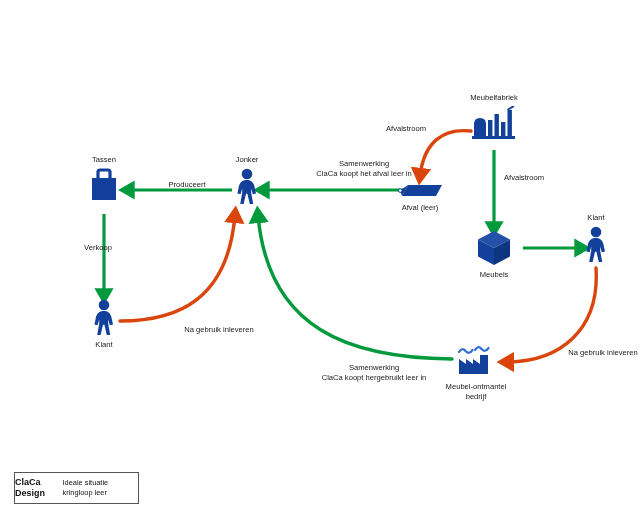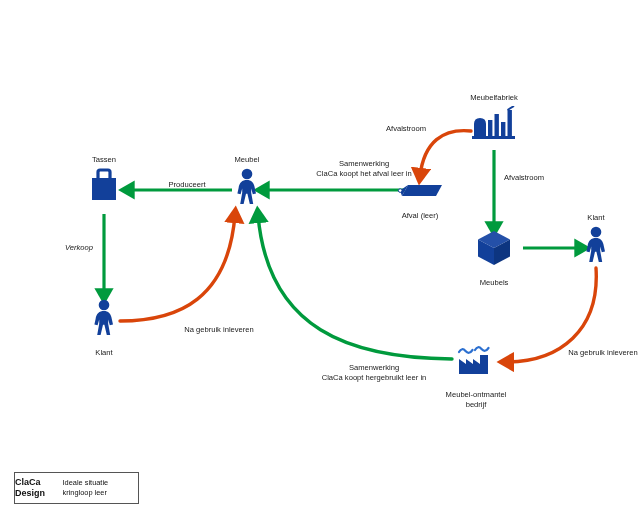--- a/index.html
+++ b/index.html
@@ -41,21 +41,21 @@
   .node-icon {
     display: block;
     line-height: 0;
   }
   .node-label {
     font-size: 7.6px;
     line-height: 9.5px;
     text-align: center;
     color: #1a1a1a;
     white-space: nowrap;
-    margin-top: 11px;
+    margin-top: 3px;
   }
   .node-label.above {
     margin-top: 0;
     margin-bottom: 3px;
   }
   .edge-label {
     position: absolute;
     font-size: 7.6px;
     line-height: 10px;
     color: #1a1a1a;
@@ -143,21 +143,21 @@
       <path d="M 596,268 C 600,330 560,362 506,362" fill="none" stroke="#d9450a" stroke-width="3.4" stroke-linecap="round" marker-end="url(#ah-orange)"></path>
     </g>
 
     <g>
       <path d="M 452,359 C 350,358 268,330 258,215" fill="none" stroke="#009a3d" stroke-width="3.4" stroke-linecap="round" marker-end="url(#ah-green)"></path>
     </g>
   </svg>
 
   <div class="edge-label" style="left:187px; top:180px;">Produceert</div>
 
-  <div class="edge-label" style="left:79px; top:243px;font-style:italic;">Verkoop</div>
+  <div class="edge-label" style="left:98px; top:243px;">Verkoop</div>
 
   <div class="edge-label" style="left:219px; top:325px;">Na gebruik inleveren</div>
 
   <div class="edge-label" style="left:364px; top:159px;">
     <span>Samenwerking</span><br>
     <span>ClaCa koopt het afval leer in</span>
   </div>
 
   <div class="edge-label" style="left:406px; top:124px;">Afvalstroom</div>
 
@@ -174,21 +174,21 @@
     <div class="node-label above">Tassen</div>
     <div class="node-icon">
       <svg width="34" height="38" viewBox="0 0 34 38" xmlns="http://www.w3.org/2000/svg">
         <path d="M11,10 L11,4 Q11,2 13,2 L21,2 Q23,2 23,4 L23,10" fill="none" stroke="#12409a" stroke-width="3.2"></path>
         <rect x="5" y="10" width="24" height="22" fill="#12409a"></rect>
       </svg>
     </div>
   </div>
 
   <div class="node" style="left:247px; top:155px;">
-    <div class="node-label above">Meubel</div>
+    <div class="node-label above">Jonker</div>
     <div class="node-icon">
       <svg width="26" height="38" viewBox="0 0 26 38" xmlns="http://www.w3.org/2000/svg">
         <circle cx="13" cy="6" r="5.3" fill="#12409a"></circle>
         <path d="M13,12 C8.2,12 5.4,14.6 4.6,20 L3.4,25.5 L6.6,26.2 L8.2,20.6 L8.2,24.8 L6.2,36 L9.6,36 L12,25.8 L13.4,25.8 L15.8,36 L19.2,36 L17.2,24.8 L17.2,20.6 L18.8,26.2 L22,25.5 L20.8,20 C20,14.6 17.2,12 13,12 Z" fill="#12409a"></path>
       </svg>
     </div>
   </div>
 
   <div class="node" style="left:494px; top:93px;">
     <div class="node-label above">Meubelfabriek</div>

